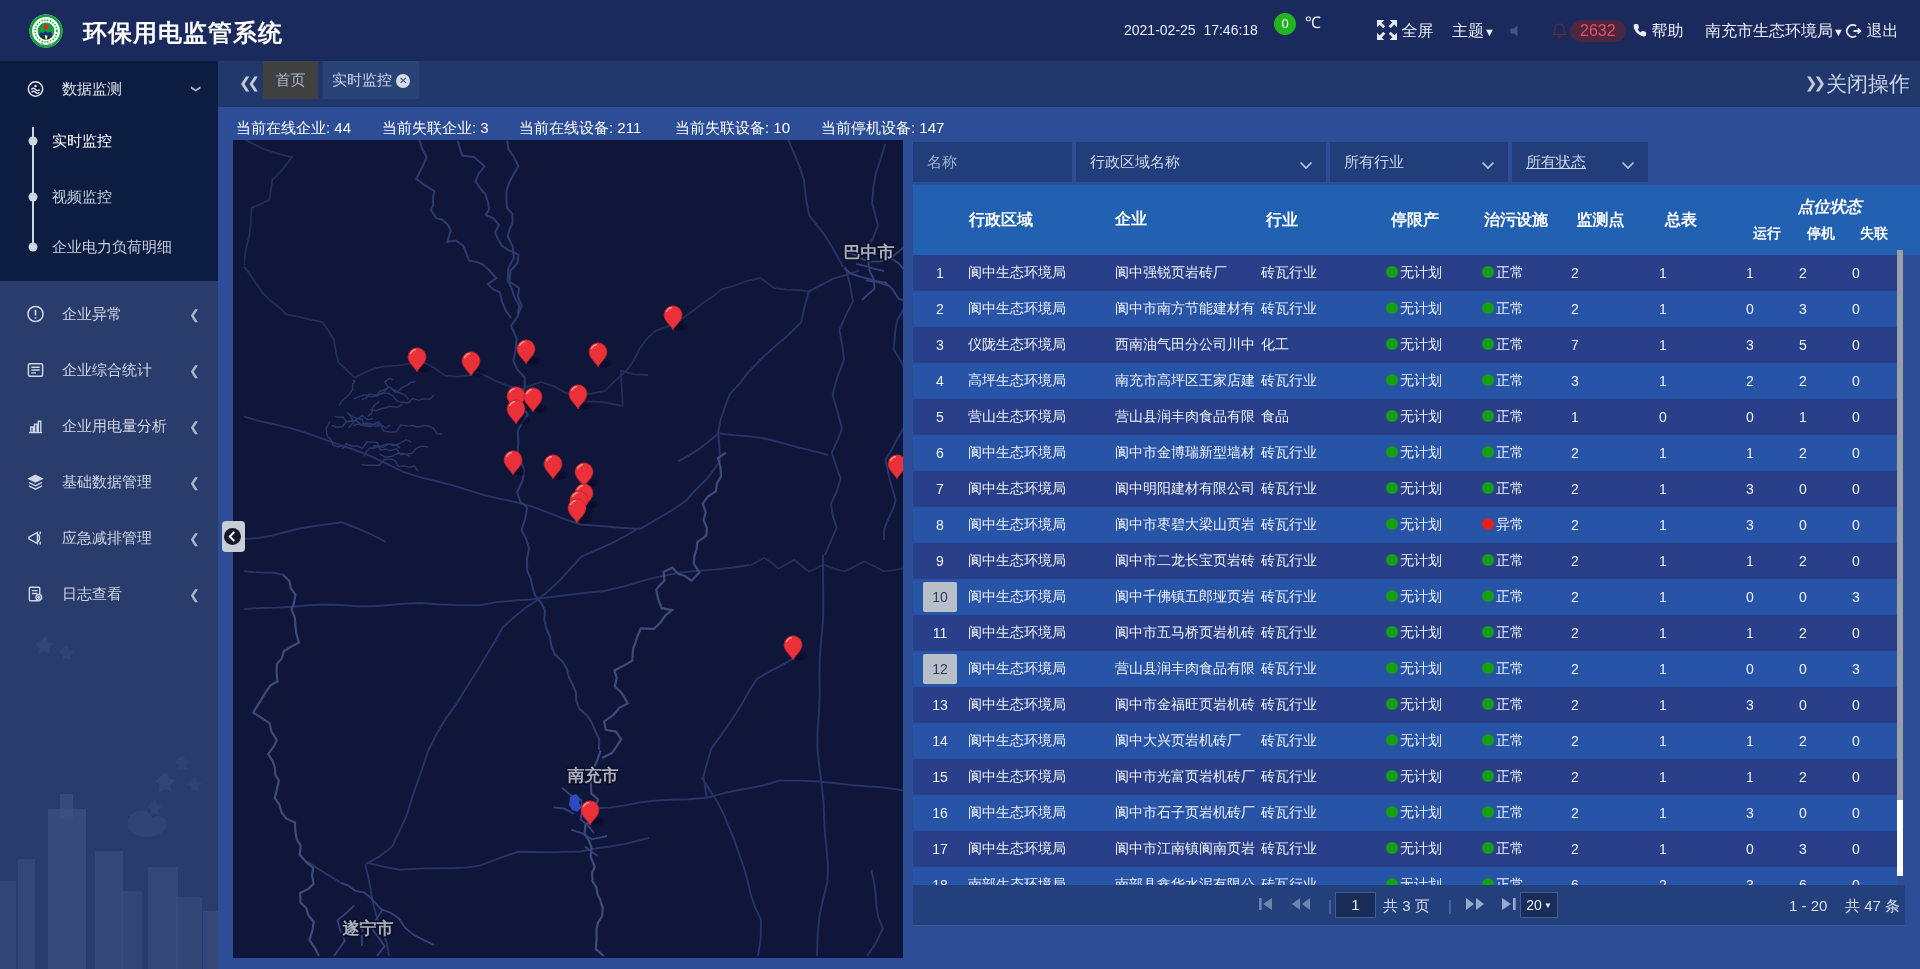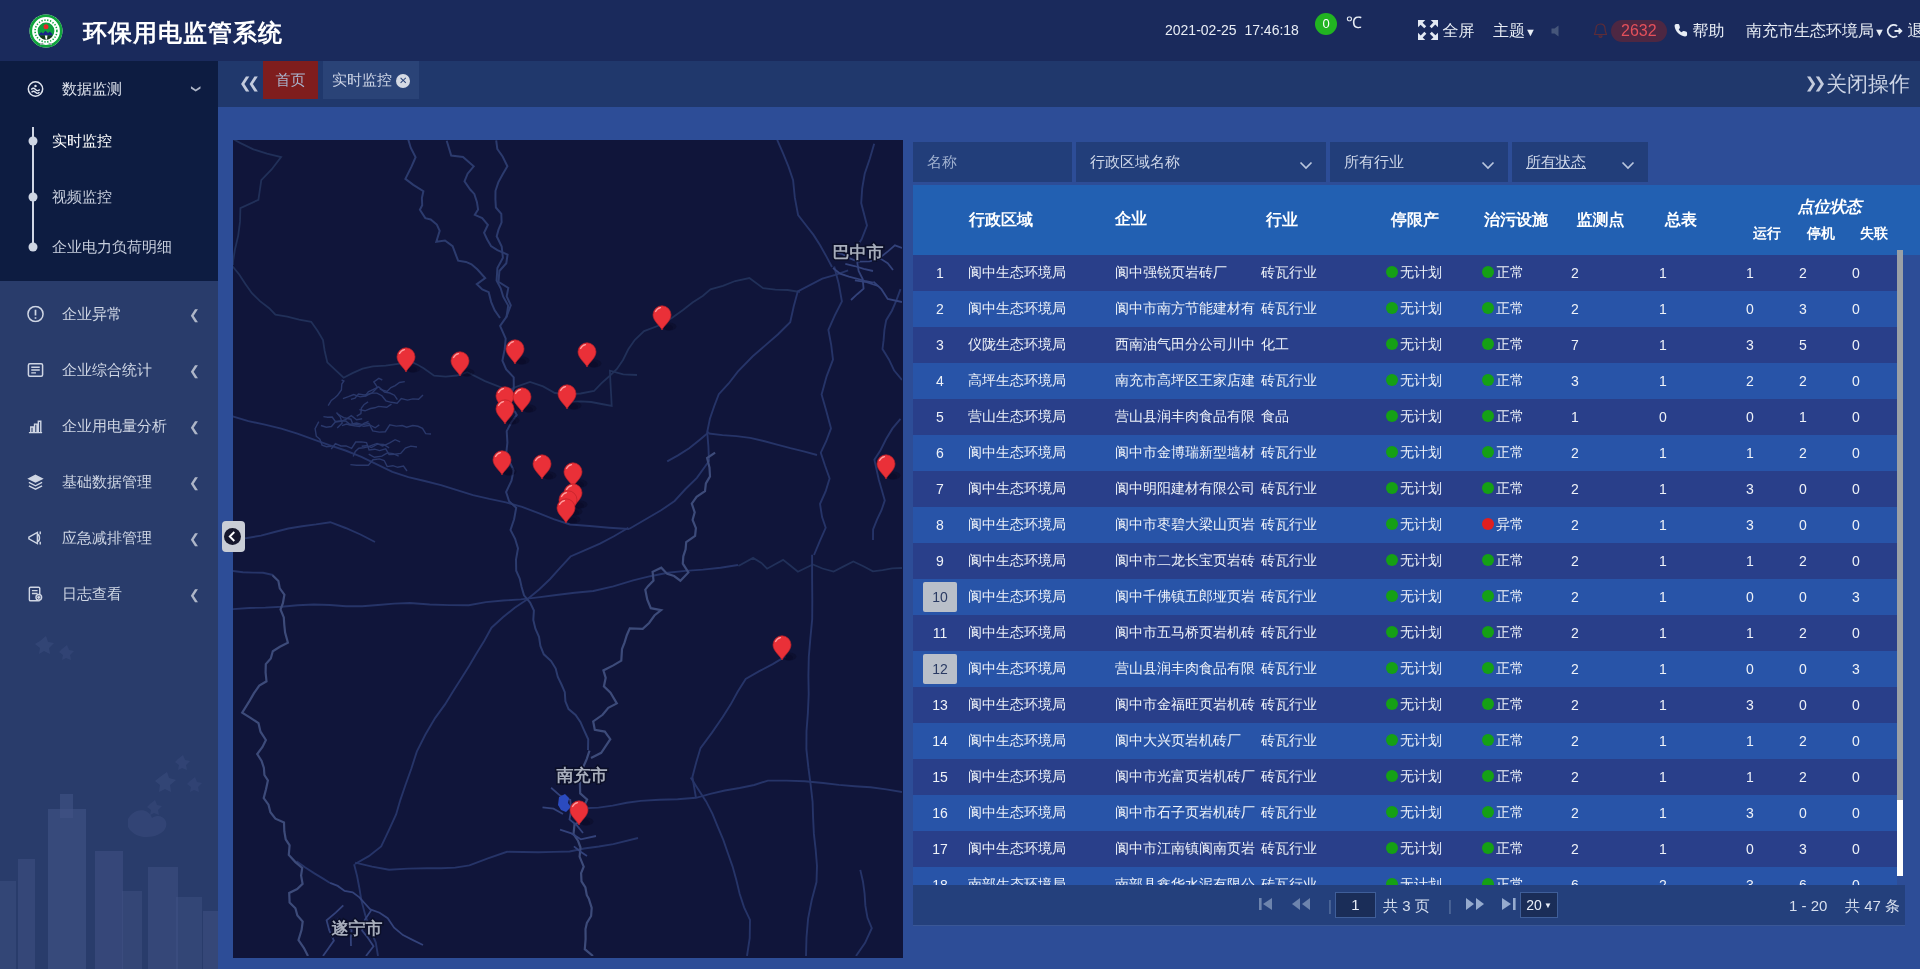--- a/index.html
+++ b/index.html
@@ -2,44 +2,44 @@
 <html lang="zh"><head>
 <meta charset="utf-8">
 <style>
   * { margin:0; padding:0; box-sizing:border-box; }
   html,body { width:1920px; height:969px; overflow:hidden; font-family:"Liberation Sans",sans-serif; }
   #app { position:relative; width:1920px; height:969px; background:#2d4d97; }
   
   #topbar { position:absolute; left:0; top:0; width:1920px; height:61px; background:#1a2a5c; }
   #logo { position:absolute; left:29px; top:14px; width:34px; height:34px; }
   #title { position:absolute; left:83px; top:17px; font-size:24px; font-weight:bold; color:#fff; letter-spacing:1px; }
-  .hr-item { position:absolute; top:0; height:61px; line-height:61px; color:#e8edf5; font-size:16px; white-space:nowrap;margin-left:41px; }
+  .hr-item { position:absolute; top:0; height:61px; line-height:61px; color:#e8edf5; font-size:16px; white-space:nowrap; }
   
   #sidebar { position:absolute; left:0; top:61px; width:218px; height:908px; background:#293c6b; overflow:hidden; }
   #side-dark { position:absolute; left:0; top:0; width:218px; height:220px; background:#0d1c41; }
   .m-item { position:absolute; left:0; width:218px; height:44px; color:#cfd6e4; font-size:15px; }
   .m-item .mi-ico { position:absolute; left:27px; top:50%; transform:translateY(-50%); width:17px; height:17px; }
   .m-item .mi-txt { position:absolute; left:62px; top:50%; transform:translateY(-50%); }
   .m-item .mi-arr { position:absolute; right:18px; top:50%; transform:translateY(-50%); font-size:13px; color:#aeb6c8; }
   .sub-item { position:absolute; left:0; width:218px; color:#c7cedd; font-size:15px; }
   .sub-item .dot { position:absolute; left:33px; top:50%; transform:translate(-50%,-50%); width:9px; height:9px; border-radius:50%; background:#cfd6e4; }
   .sub-item .st { position:absolute; left:52px; top:50%; transform:translateY(-50%); }
   #subline { position:absolute; left:32px; top:66px; width:2px; height:124px; background:#cfd6e4; }
   
   #skyline { position:absolute; left:0; bottom:0; width:218px; height:340px; opacity:.85; }
   
   #tabbar { position:absolute; left:218px; top:61px; width:1702px; height:46px; background:#20386c; }
   .tab { position:absolute; top:0; height:38px; line-height:38px; text-align:center; font-size:15px; color:#cdd5e6; }
-  #tab1 { left:45px; width:55px; background:#7f1d1d; color:#a9b6cf; }
+  #tab1 { left:45px; width:55px; background:#404040; color:#a9b6cf; }
   #tab2 { left:105px; width:96px; background:#2a4377; }
   
   #stats { position:absolute; left:218px; top:107px; width:1702px; height:34px; color:#fff; font-size:15px; }
   .stat { position:absolute; top:12px; }
   
-  #map { position:absolute; left:233px; top:140px; width:670px; height:818px; background:#10153a; overflow:hidden; }
+  #map { position:absolute; left:233px; top:140px; width:670px; height:818px; background:#10153a; overflow:hidden;padding-left:11px; }
   #collapser { position:absolute; left:222px; top:521px; width:23px; height:31px; background:#c9cdd6; border-radius:4px; z-index:5; }
   #collapser .cc { position:absolute; left:2px; top:7px; width:17px; height:17px; border-radius:50%; background:#15172c; color:#fff; font-size:11px; text-align:center; line-height:17px; }
   
   .fbox { position:absolute; top:142px; height:40px; background:#223e7a; color:#cdd6e8; font-size:15px; line-height:40px; }
   .fbox .ph { margin-left:14px; }
   .fbox .chev { position:absolute; right:13px; top:3px; }
   #rtable { position:absolute; left:913px; top:185px; width:984px; }
   #thead { position:relative; width:1078px; height:70px; background:#2260b2; color:#fff; font-weight:bold; font-size:16px; }
   .hcell { position:absolute; top:0; height:70px; line-height:70px; }
   .hc { text-align:center; }
@@ -216,20 +216,27 @@
         <path d="M150 175 l5-4 2 5 5 1 -4 4 1 5 -5-2 -4 2 1-5 -4-3z" opacity=".32"></path>
       </g>
     </svg>
   </div>
   <div id="tabbar">
     <div style="position:absolute;left:21px;top:0;height:46px;line-height:44px;color:#c3cbdd;font-size:15px;letter-spacing:-4px;">❮❮</div>
     <div class="tab" id="tab1">首页</div>
     <div class="tab" id="tab2">实时监控 <span style="display:inline-block;width:14px;height:14px;border-radius:50%;background:#d5dae4;color:#2a4377;font-size:10px;line-height:14px;vertical-align:1px;">✕</span></div>
     <div style="position:absolute;right:98px;top:0;height:46px;line-height:44px;color:#c3cbdd;font-size:15px;letter-spacing:-4px;">❯❯</div>
     <div style="position:absolute;right:10px;top:0;height:48px;line-height:46px;color:#cdd5e6;font-size:21px;">关闭操作</div>
+  </div>
+  <div id="stats">
+    <span class="stat" style="left:18px">当前在线企业: 44</span>
+    <span class="stat" style="left:164px">当前失联企业: 3</span>
+    <span class="stat" style="left:301px">当前在线设备: 211</span>
+    <span class="stat" style="left:457px">当前失联设备: 10</span>
+    <span class="stat" style="left:603px">当前停机设备: 147</span>
   </div>
   <div id="map">
   <svg width="669" height="816" viewBox="0 0 669 816">
     <rect width="669" height="816" fill="#10153a"></rect>
     <g fill="none" stroke="#213059" stroke-width="1.8">
           <path d="M-5.1,-3.8 L7.5,3.1 L20.4,9.3 L34.0,13.6 L48.1,17.1 L38.6,29.5 L28.3,40.1 L25.4,59.8 L7.4,68.1 L7.0,81.9 L5.2,95.6 L2.0,109.2 L0.1,121.1 L0.0,125.0"></path>
           <path d="M-0.9,125.8 L6.2,134.5 L12.4,143.9 L18.9,153.2 L27.0,161.1 L36.2,168.2 L42.4,174.7 L54.3,176.7 L66.1,179.7 L78.2,181.8 L84.5,190.7 L90.0,200.0 L91.6,210.7 L94.3,222.3 L110.6,237.7 L120.0,232.9 L129.6,228.7 L139.8,226.3 L152.6,225.6 L165.2,223.9 L179.0,221.9 L190.3,227.9 L201.1,235.7 L212.7,236.7 L224.0,235.5 L234.3,232.2 L252.0,241.1 L263.5,245.6 L275.0,250.1 L285.2,246.2 L297.0,242.0 L310.1,246.4 L321.9,253.0 L334.8,254.2 L347.6,253.5 L361.0,251.0 L368.3,243.3 L376.3,236.3 L383.9,228.9 L390.0,220.0 L395.3,209.3 L401.9,199.8 L411.1,191.1 L427.9,184.8 L439.2,177.8 L450.0,170.0 L459.5,162.6 L469.7,156.0 L477.5,149.4 L489.9,145.8 L502.2,141.0 L516.4,138.0 L530.1,148.1 L542.4,149.6 L554.7,150.0 L567.0,152.0"></path>
           <path d="M337.0,261.9 L347.7,261.3 L358.2,262.0 L368.6,264.0 L378.7,266.0 L378.1,254.0 L377.4,242.0 L376.9,230.6 L390.2,234.4 L404.0,235.0"></path>
           <path d="M505.4,426.0 L520.1,417.9 L528.4,422.9 L534.1,428.7 L542.1,424.3 L550.1,419.9 L557.6,425.8 L564.9,431.8 L579.8,424.5 L589.5,428.5 L600.6,431.6 L610.2,426.6 L620.3,421.5 L630.4,426.2 L639.9,431.4 L649.6,430.1 L659.2,428.3 L669.0,428.0"></path>
         </g>

